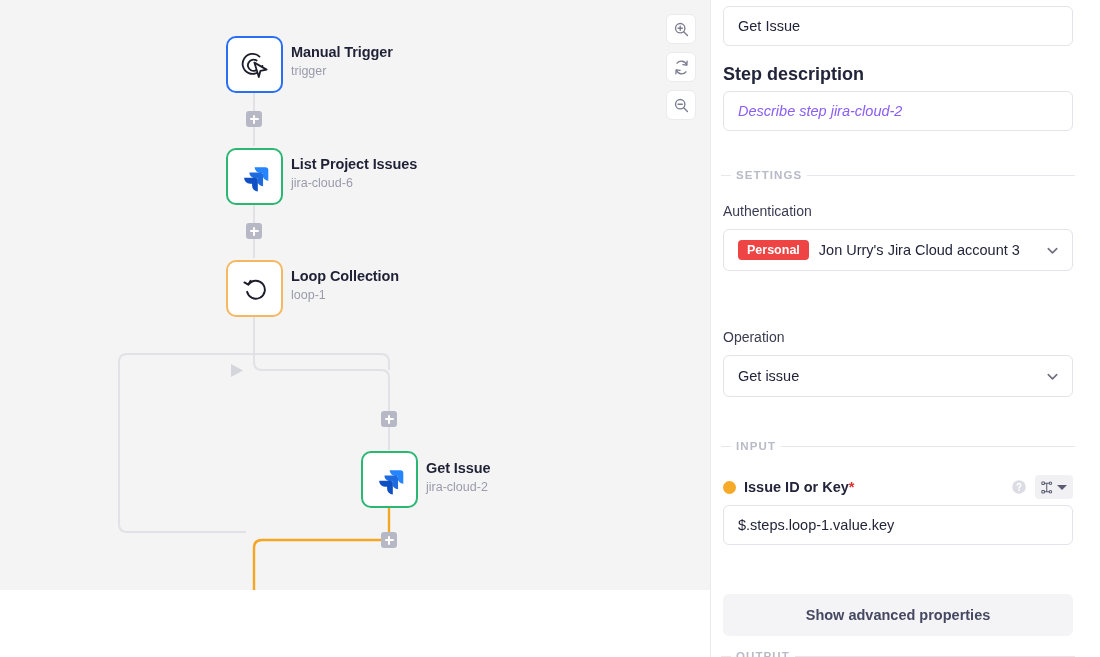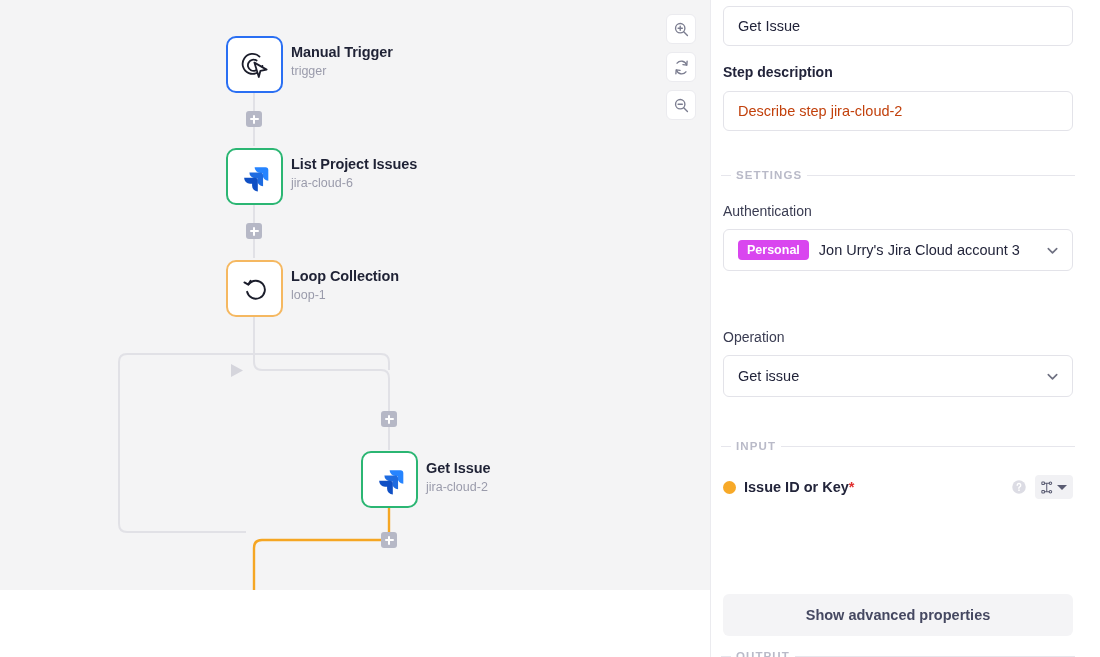--- a/index.html
+++ b/index.html
@@ -86,23 +86,23 @@
     flex: 0 0 390px;
   }
   .field-input {
     width: 350px; height: 40px;
     border: 1px solid #e3e3e9; border-radius: 6px;
     background: #ffffff;
     display: flex; align-items: center;
     padding: 0 14px;
     font-size: 14.5px; color: #22243a;
   }
-  .field-input.placeholder { color: #c2410c; }
+  .field-input.placeholder { color: #8b5cf6; font-style: italic; }
   .panel-label {
-    font-size: 14px; font-weight: bold; color: #22243a;
+    font-size: 18px; font-weight: bold; color: #22243a;
   }
   .panel-label-reg {
     font-size: 14px; font-weight: normal; color: #3a3c52;
   }
 
   
   .section-head {
     display: flex; align-items: center; gap: 5px;
     width: 354px;
   }
@@ -114,21 +114,21 @@
 
   
   .select {
     width: 350px; height: 42px;
     border: 1px solid #e3e3e9; border-radius: 6px; background: #fff;
     display: flex; align-items: center; padding: 0 12px 0 14px;
     font-size: 14.5px; color: #22243a; gap: 10px;
   }
   .select .val { flex: 1; white-space: nowrap; overflow: hidden; }
   .badge {
-    background: #d946ef; color: #ffffff;
+    background: #ef4444; color: #ffffff;
     font-size: 12.5px; font-weight: bold;
     padding: 4px 9px; border-radius: 4px; line-height: 1;
   }
   .chev { color: #6e7081; display: flex; }
 
   .gray-btn {
     width: 350px; height: 36px;
     background: #f4f4f6; border-radius: 6px;
     display: flex; align-items: center; justify-content: center;
     font-size: 14px; font-weight: bold; color: #454861;
@@ -326,20 +326,23 @@
           <rect x="1" y="1" width="3" height="3" rx="0.6"></rect>
           <rect x="1" y="11" width="3" height="3" rx="0.6"></rect>
           <circle cx="11" cy="2.5" r="1.5"></circle>
           <circle cx="11" cy="12.5" r="1.5"></circle>
           <path d="M4 2.5 H9.4 M4 12.5 H9.4 M6.7 2.5 V12.5" stroke-linecap="round"></path>
         </svg>
         <span class="caret-down"></span>
       </span>
     </div>
 
+    <div class="field-input abs" style="left:12px; top:505px;">
+      <span>$.steps.loop-1.value.key</span>
+    </div>
 
     <div class="gray-btn tall abs" style="left:12px; top:594px;">
       <span>Show advanced properties</span>
     </div>
 
     <div class="section-head abs" style="left:10px; top:650px;">
       <span class="dash"></span>
       <span class="cap">OUTPUT</span>
       <span class="rule"></span>
     </div>

